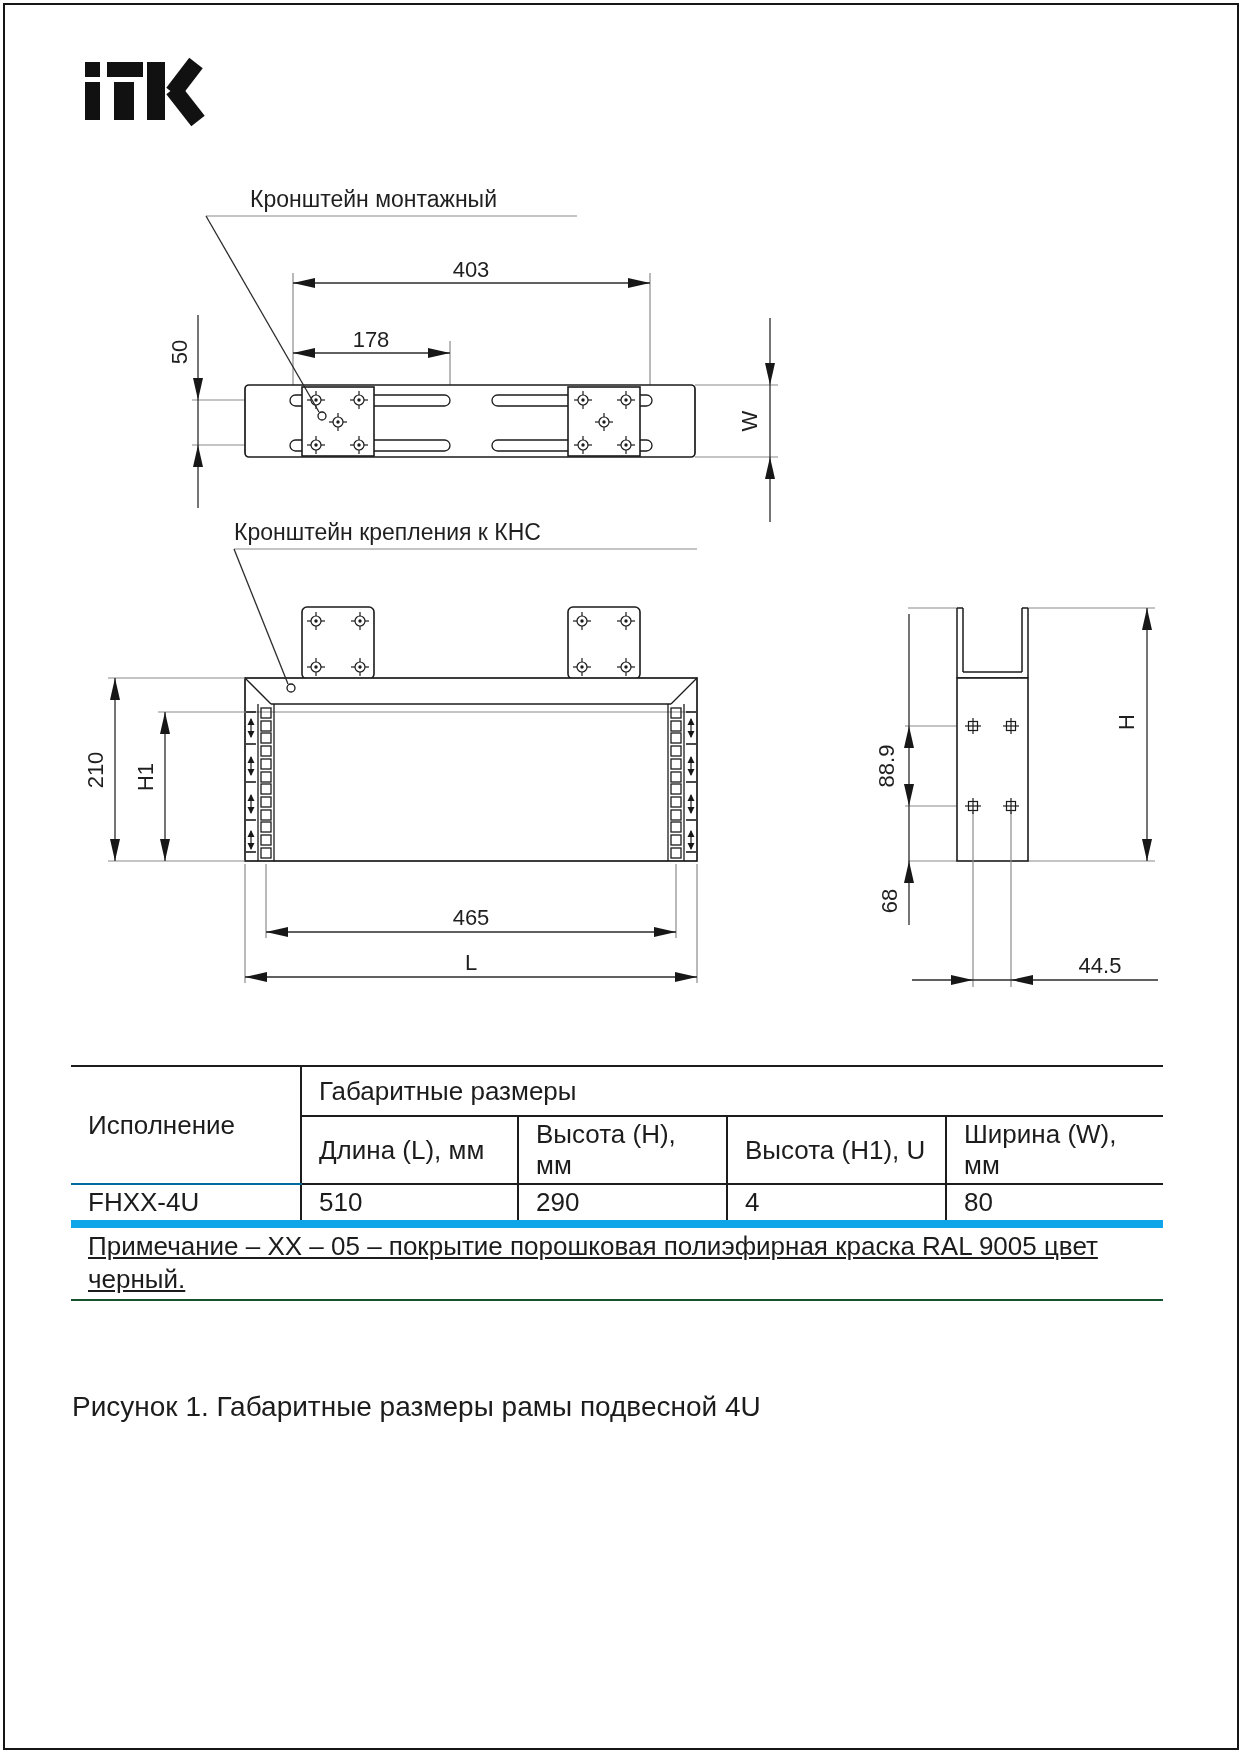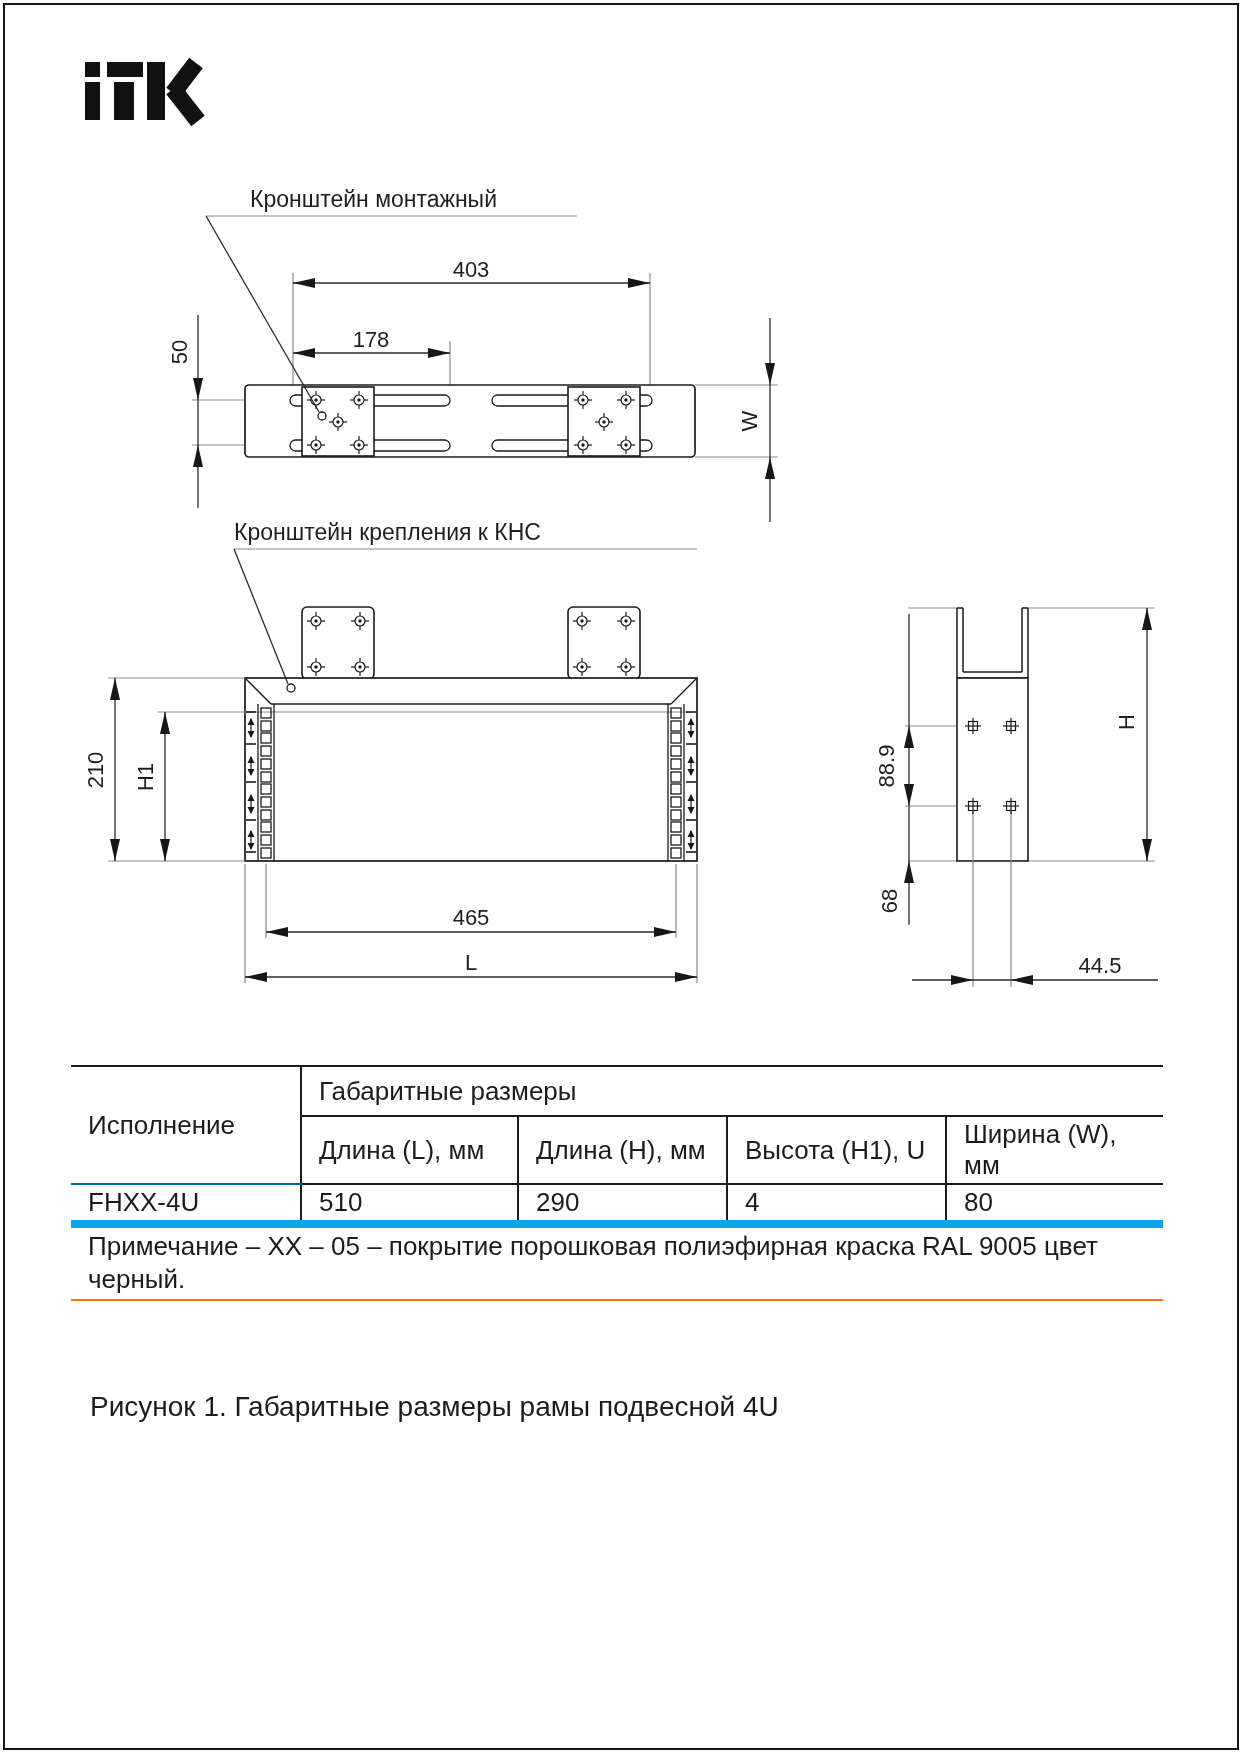--- a/index.html
+++ b/index.html
@@ -24,24 +24,24 @@
     font-size:26px;color:#1c1c1c;border-top:2px solid #1c1c1c;
   }
   .spec-table th,.spec-table td{
     font-weight:normal;text-align:left;padding:2px 8px 2px 17px;vertical-align:middle;
   }
   .c-exec{border-right:2px solid #1c1c1c;border-bottom:2px solid #0369a1;}
   .c-group{border-bottom:2px solid #1c1c1c;}
   .c-sub{border-bottom:2px solid #1c1c1c;height:44px;}
   .c-sub.divr,.c-val.divr{border-right:2px solid #1c1c1c;}
   .c-val{border-bottom:8px solid #0ea5e9;height:31px;}
-  .c-note{border-bottom:2px solid #f97316;padding:7px 24px 16px 17px;line-height:1.28;}
+  .c-note{border-bottom:2px solid #14532d;padding:7px 24px 16px 17px;line-height:1.28;text-decoration:underline;}
   .row1 th{height:44px;}
   .caption{
-    position:absolute;left:90px;top:1391px;font-size:28px;color:#1c1c1c;
+    position:absolute;left:72px;top:1391px;font-size:28px;color:#1c1c1c;
   }
 </style>
 </head>
 <body>
 
 <div class="page">
   <div class="page-border"></div>
 
   <svg width="1242" height="1050" viewBox="0 0 1242 1050">
     <defs>
@@ -313,21 +313,21 @@
         <col style="width:219px">
         <col style="width:217px">
     </colgroup>
     <tbody>
       <tr class="row1">
         <th class="c-exec" rowspan="2">Исполнение</th>
         <th class="c-group" colspan="4">Габаритные размеры</th>
       </tr>
       <tr>
         <th class="c-sub divr">Длина (L), мм</th>
-        <th class="c-sub divr">Длина (H), мм</th>
+        <th class="c-sub divr">Высота (H), мм</th>
         <th class="c-sub divr">Высота (H1), U</th>
         <th class="c-sub">Ширина (W), мм</th>
       </tr>
       <tr>
         <td class="c-val divr">FHXX-4U</td>
         <td class="c-val divr">510</td>
         <td class="c-val divr">290</td>
         <td class="c-val divr">4</td>
         <td class="c-val">80</td>
       </tr>

